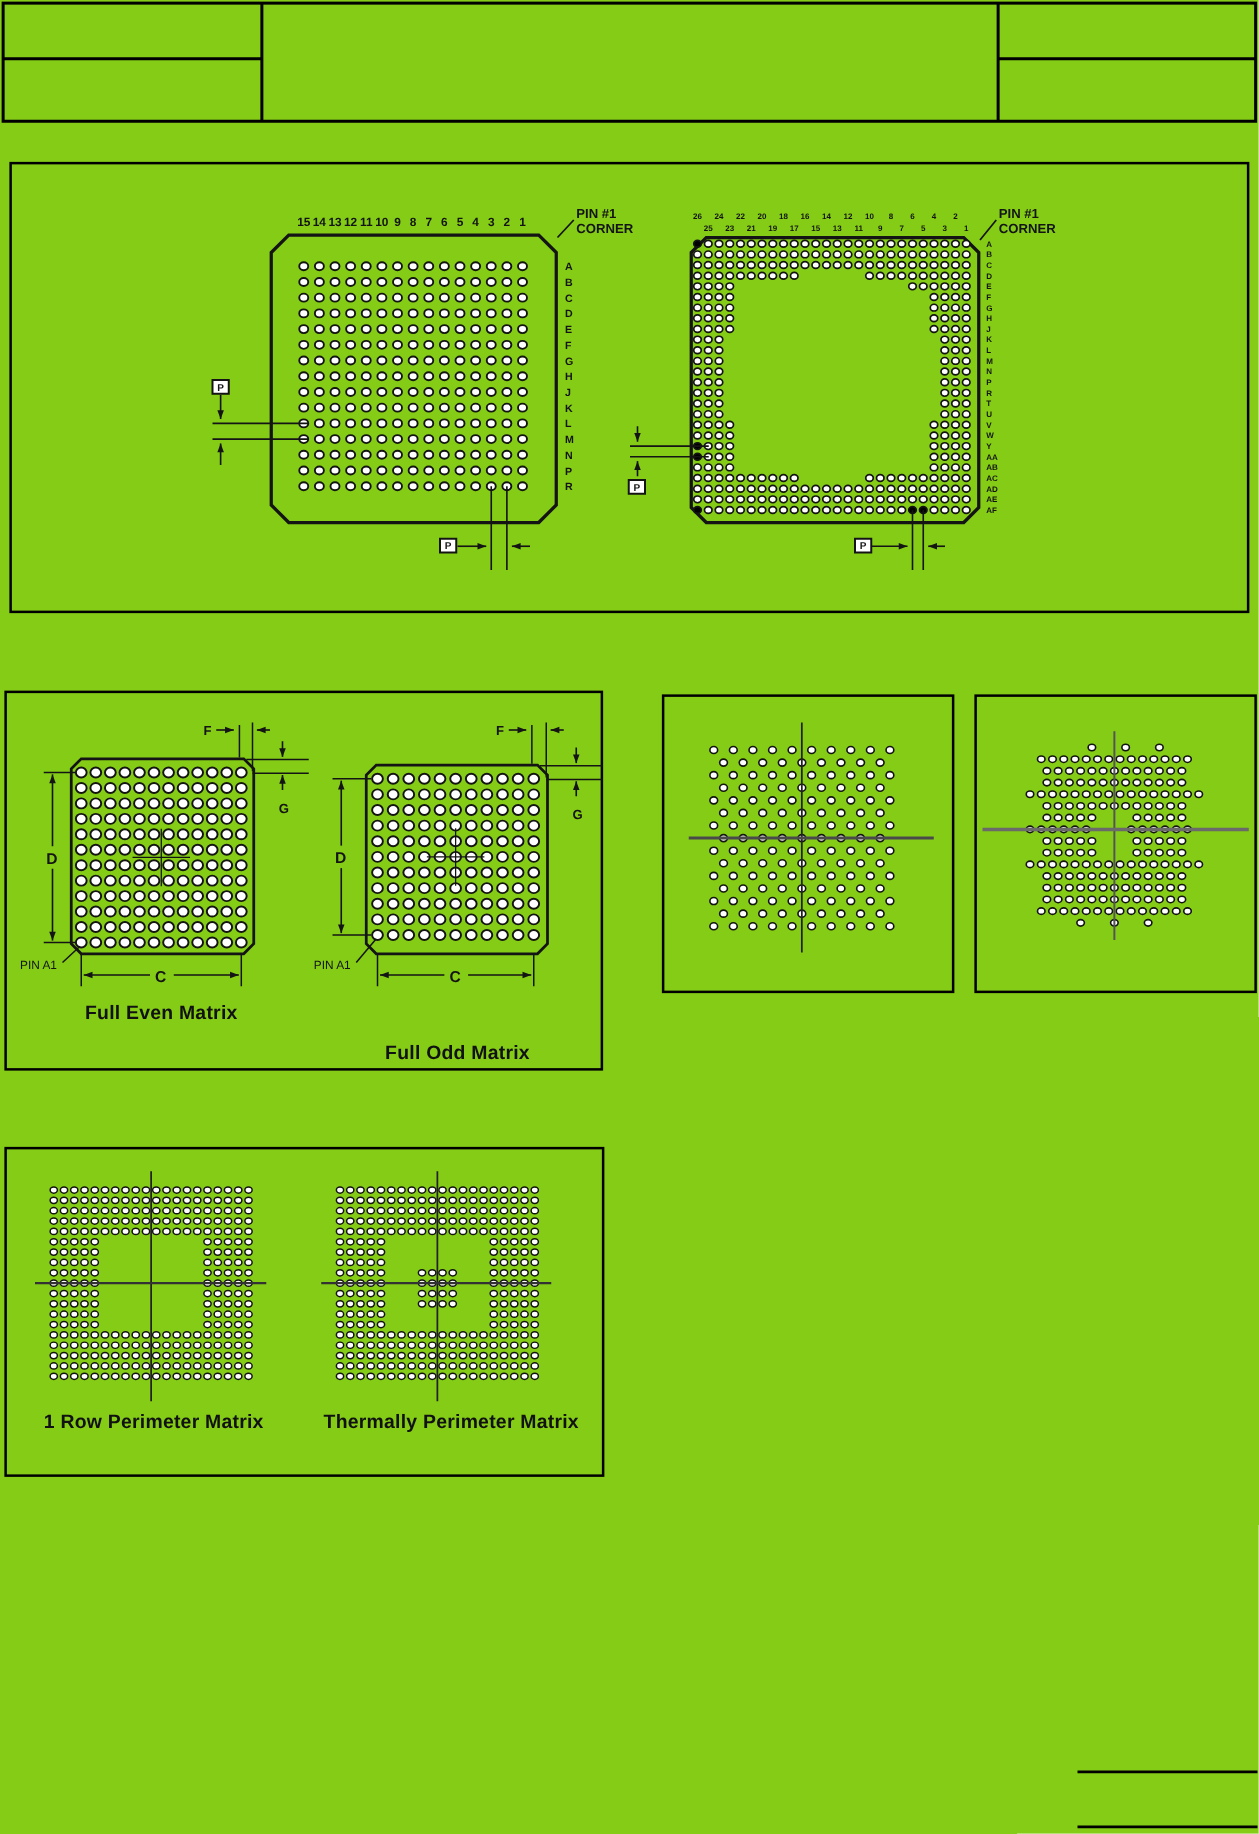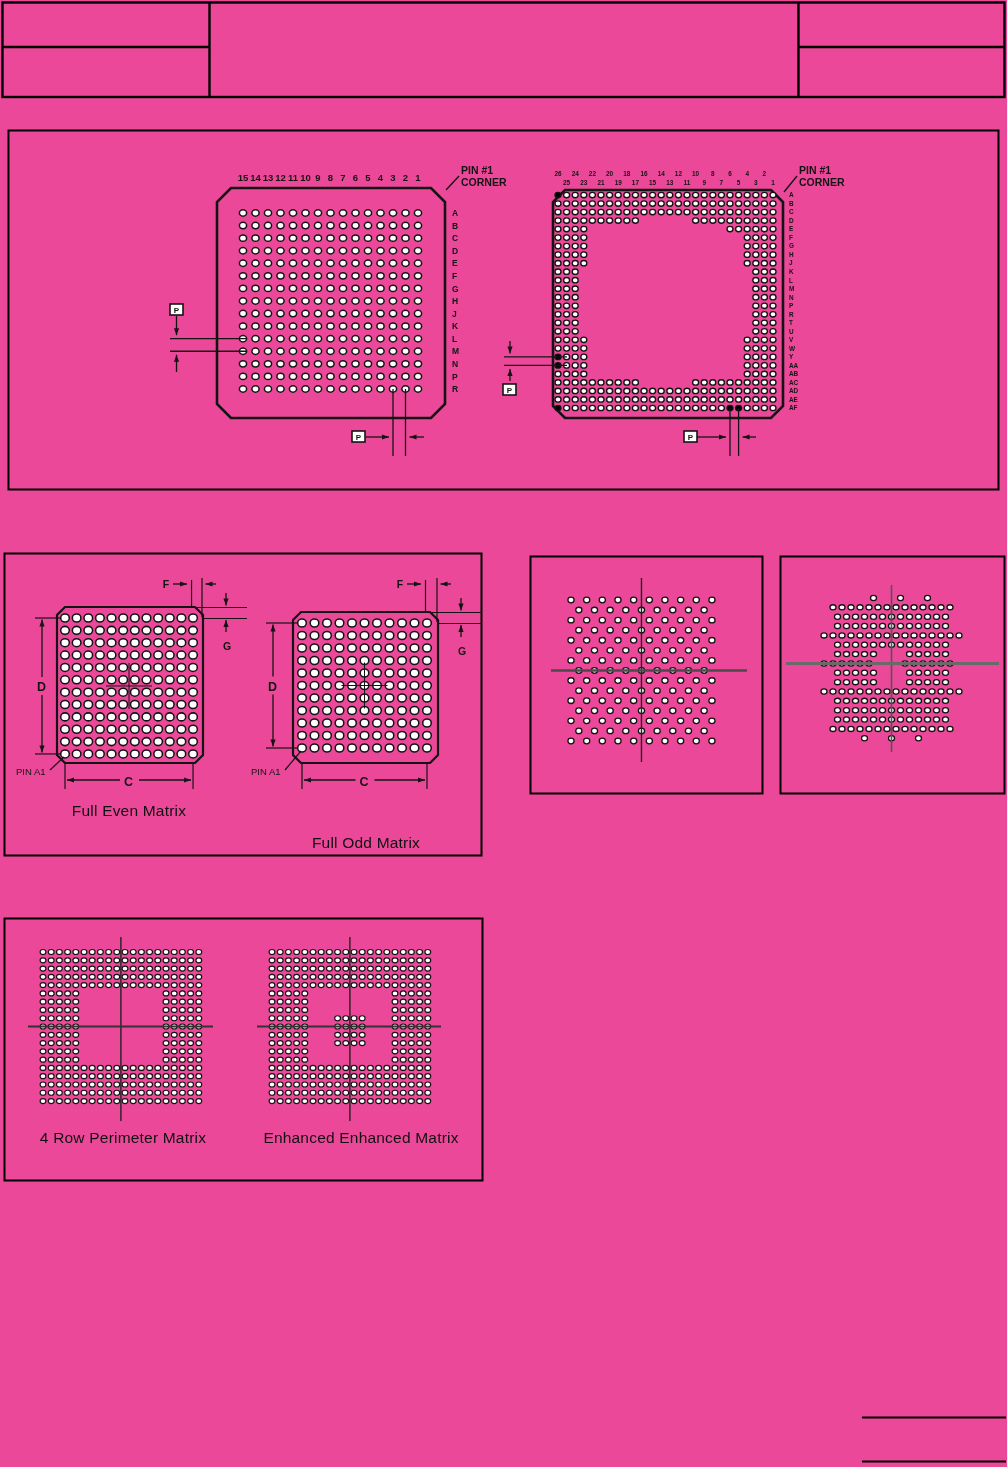--- a/index.html
+++ b/index.html
@@ -1,19 +1,19 @@
 <!DOCTYPE html>
 <html><head>
 <meta charset="utf-8">
 <style>
   html,body{margin:0;padding:0;background:#fff;}
-  .page{position:relative;width:1007px;height:1467px;background:#ec4899;
+  .page{position:relative;width:1007px;height:1467px;background:#84cc16;
         font-family:"Liberation Sans",sans-serif;overflow:hidden;}
   .page svg{position:absolute;left:0;top:0;}
-  .caption{position:absolute;text-align:center;font-weight:normal;font-size:15.5px;
+  .caption{position:absolute;text-align:center;font-weight:bold;font-size:15.5px;
            color:#111;letter-spacing:.2px;font-family:"Liberation Sans",sans-serif;}
 </style>
 </head>
 <body>
 
 <div class="page">
   <svg id="art" width="1007" height="1467" viewBox="0 0 1007 1467">
       <g>
         <rect x="2.5" y="2.5" width="1002" height="94.5" fill="none" stroke="#000" stroke-width="2.4"></rect>
         <line x1="209.5" y1="2.5" x2="209.5" y2="97" stroke="#000" stroke-width="2.4"></line>
@@ -1989,15 +1989,15 @@
         <line x1="349.9" y1="937" x2="349.9" y2="1121" stroke="#222" stroke-width="1.4"></line>
         <line x1="257" y1="1026.5" x2="441" y2="1026.5" stroke="#333" stroke-width="1.8"></line>
       </g>
       <g>
         <line x1="862" y1="1417.5" x2="1006" y2="1417.5" stroke="#000" stroke-width="2.2"></line>
         <line x1="862" y1="1461.5" x2="1006" y2="1461.5" stroke="#000" stroke-width="2.2"></line>
       </g>
     </svg>
   <div class="caption" style="left:29px;top:802px;width:200px">Full Even Matrix</div>
   <div class="caption" style="left:266px;top:834px;width:200px">Full Odd Matrix</div>
-  <div class="caption" style="left:23px;top:1129px;width:200px">4 Row Perimeter Matrix</div>
-  <div class="caption" style="left:251px;top:1129px;width:220px">Enhanced Enhanced Matrix</div>
+  <div class="caption" style="left:23px;top:1129px;width:200px">1 Row Perimeter Matrix</div>
+  <div class="caption" style="left:251px;top:1129px;width:220px">Thermally Perimeter Matrix</div>
 </div>
 
 </body></html>

